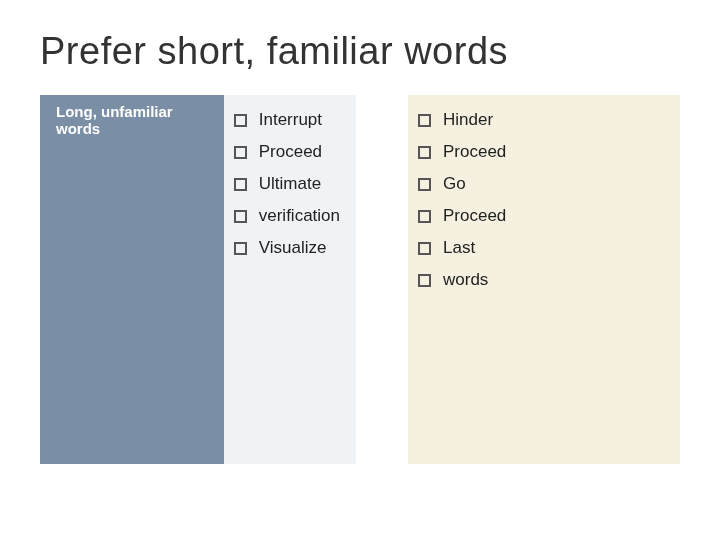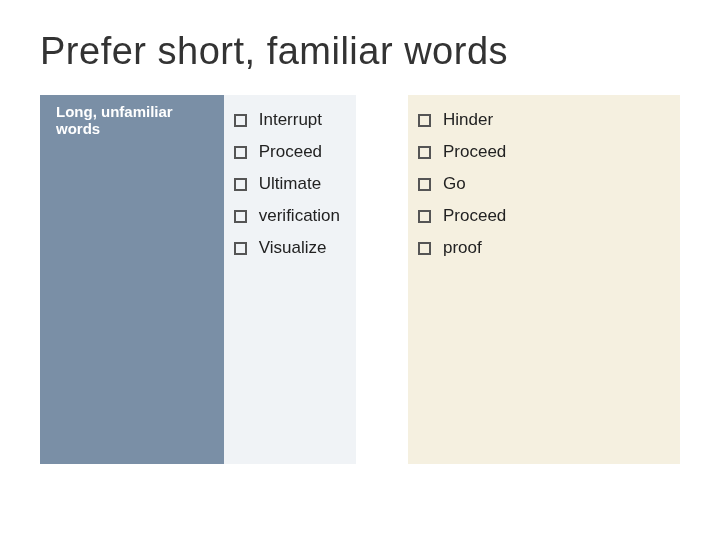--- a/index.html
+++ b/index.html
@@ -155,20 +155,24 @@
             <li>
               <span class="bullet-box"></span>
               <span>Go</span>
             </li>
             <li>
               <span class="bullet-box"></span>
               <span>Proceed</span>
             </li>
             <li>
               <span class="bullet-box"></span>
-              <span>proof</span>
+              <span>Last</span>
+            </li>
+            <li>
+              <span class="bullet-box"></span>
+              <span>words</span>
             </li>
           </ul>
       </div>
     </div>
 
   </div>
 </div>
 
 </body></html>

